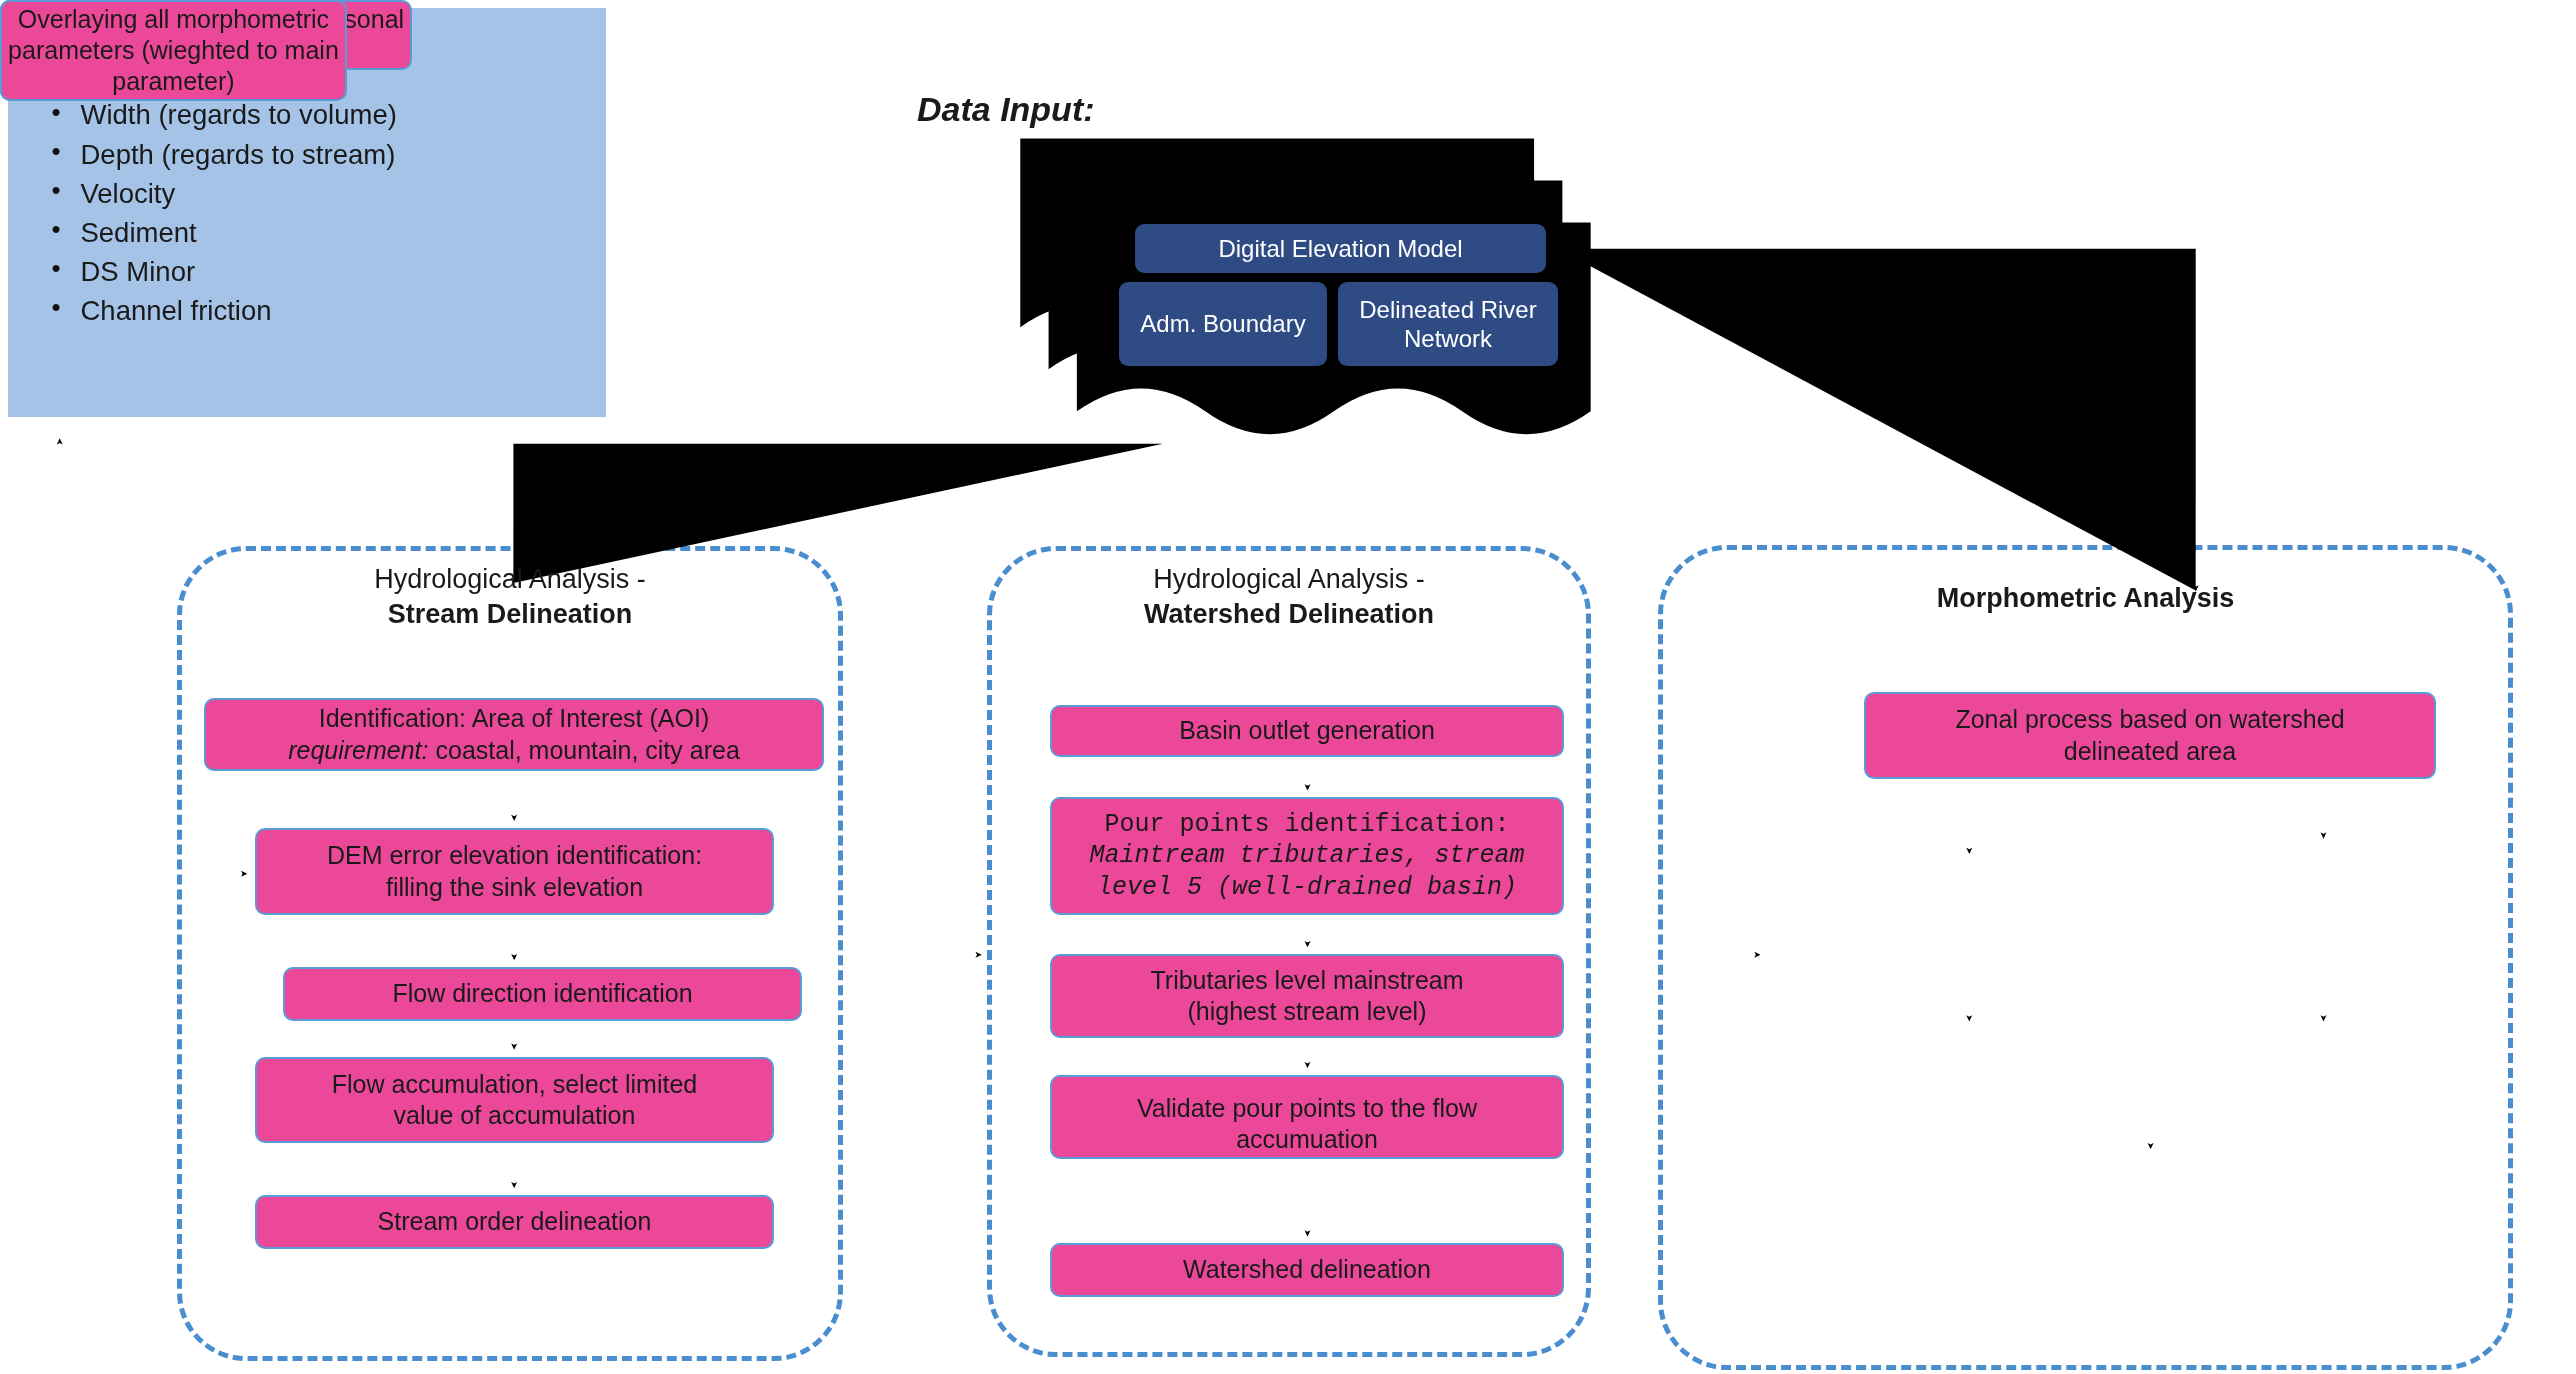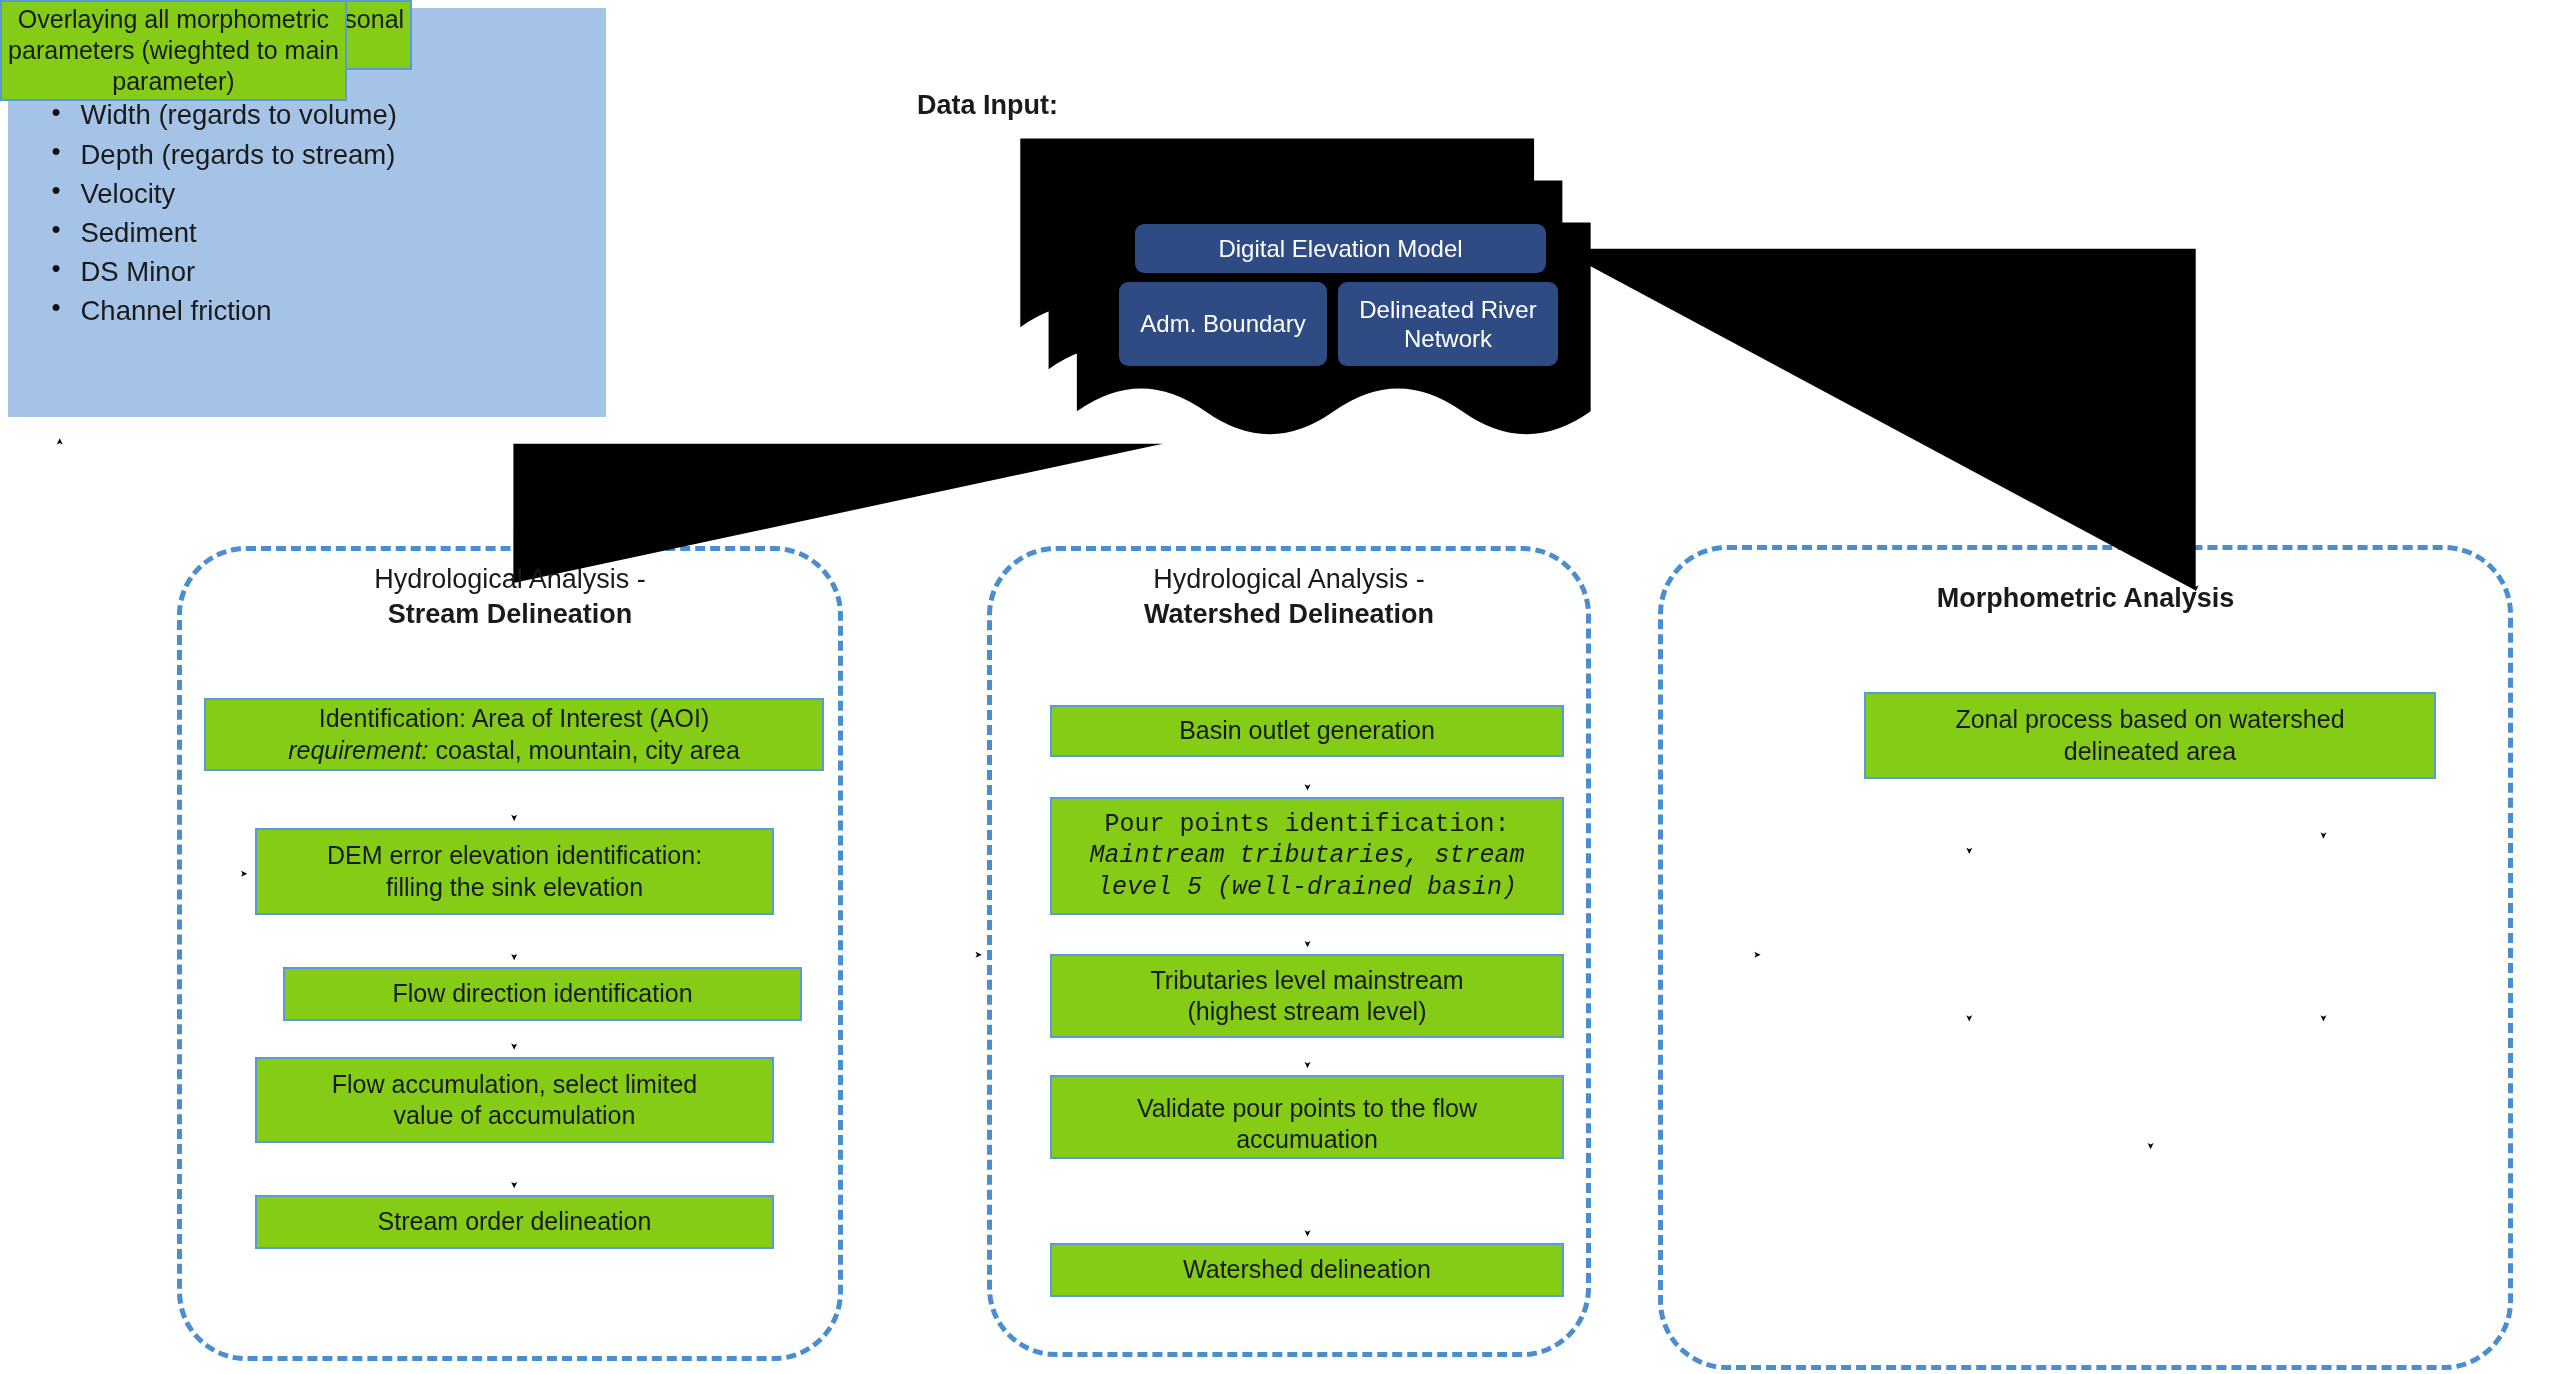--- a/index.html
+++ b/index.html
@@ -68,21 +68,22 @@
     top: -1.5px;
     font-size: 26px;
     color: #111;
   }
 
   
   .data-input-label {
     position: absolute;
     left: 917px;
     top: 90px;
-    font-size: 27px;
+    font-size: 34px;
+    font-style: italic;
     font-weight: bold;
     color: #1a1a1a;
     z-index: 12;
   }
 
   
   .docs {
     position: absolute;
     left: 1018px;
     top: 136px;
@@ -135,22 +136,22 @@
   }
   .panel-title b { font-weight: bold; }
   #title-stream    { left: 177px;  top: 562px;  width: 666px;  }
   #title-watershed { left: 987px; top: 562px;  width: 604px;  }
   #title-morpho    { left: 1658px; top: 581px;  width: 855px; }
 
   
   .pbox {
     position: absolute;
     border: 2.3px solid #5B9BD5;
-    border-radius: 0;
-    background: #84cc16;
+    border-radius: 10px;
+    background: #ec4899;
     display: flex;
     align-items: center;
     justify-content: center;
     text-align: center;
     font-size: 25px;
     color: #1a1a1a;
     line-height: 1.25;
     z-index: 11;
     box-sizing: border-box;
     padding: 1.5px 6.1px;

